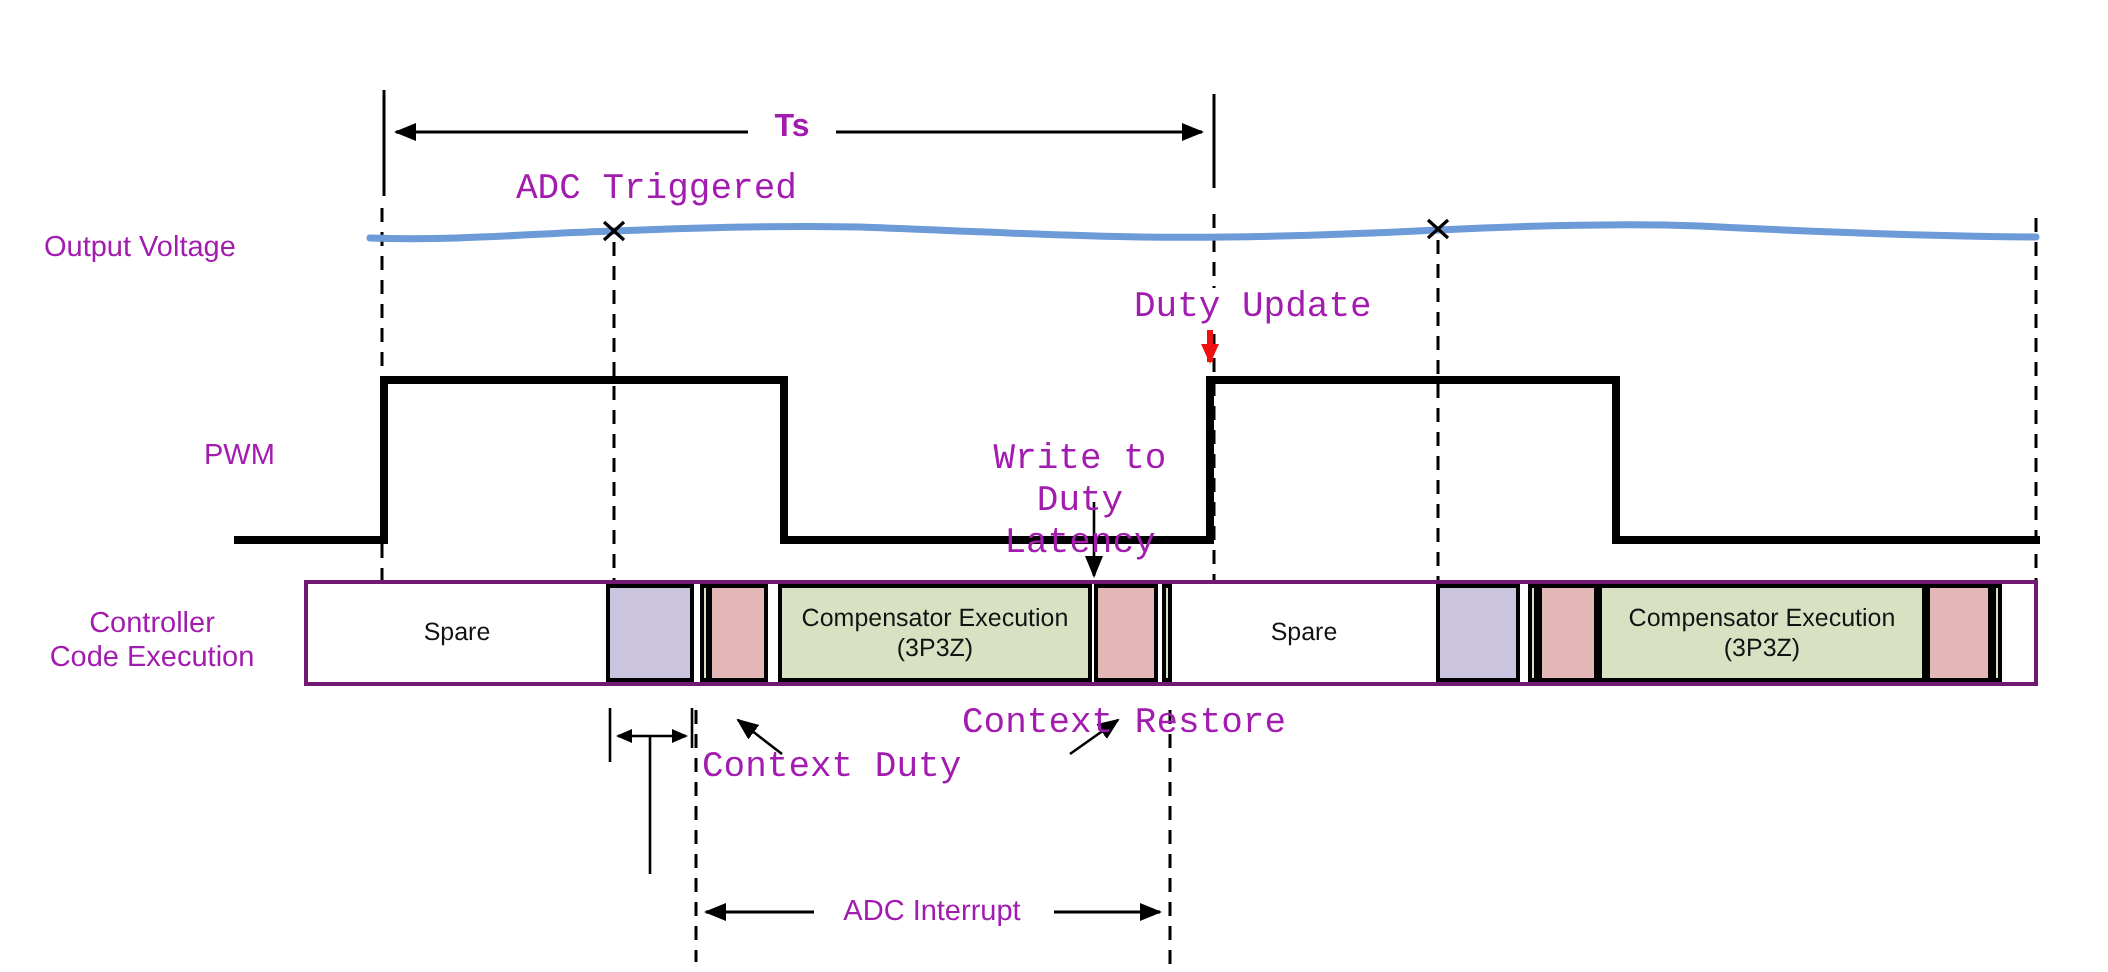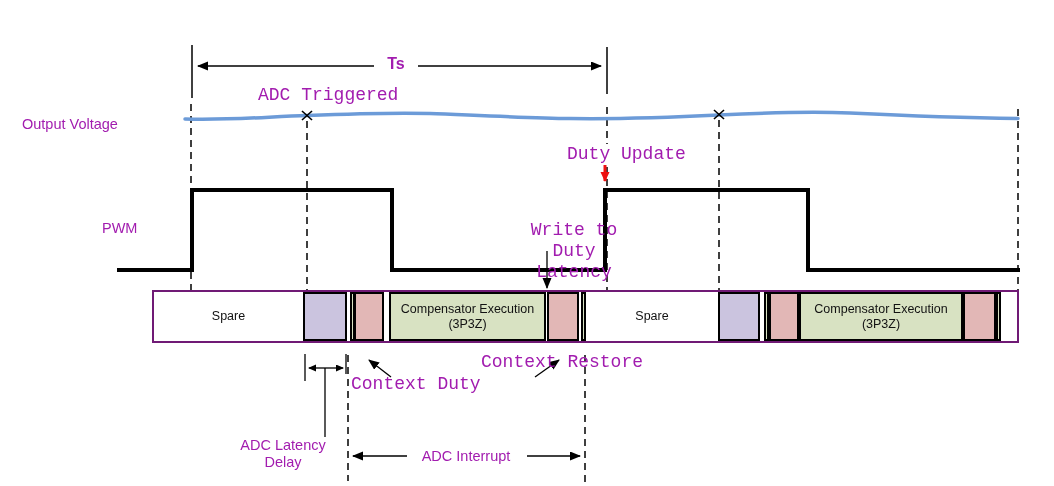--- a/index.html
+++ b/index.html
@@ -94,26 +94,28 @@
     <line class="hair" x1="325" y1="368" x2="343" y2="368" marker-end="url(#ahs)"></line>
     <line class="hair" x1="325" y1="368" x2="325" y2="437"></line>
 
     <line class="thin" x1="407" y1="456" x2="353" y2="456" marker-end="url(#ah)"></line>
     <line class="thin" x1="527" y1="456" x2="580" y2="456" marker-end="url(#ah)"></line>
   </svg>
 
   <div class="lbl s14" style="left:22px; top:116px;">Output Voltage</div>
   <div class="lbl s14" style="left:62px; top:220px;margin-left:40px;">PWM</div>
   <div class="lbl s14 center" style="left:4px; top:304px; width:144px;">
+    <div>Controller</div>
+    <div>Code Execution</div>
   </div>
 
   <div class="lbl bold center bg" style="left:374px; top:55px; width:40px; font-size:16px;">Ts</div>
   <div class="lbl s12" style="left:258px; top:85px;">ADC Triggered</div>
   <div class="lbl s12 bg" style="left:565px; top:144px;">Duty Update</div>
-  <div class="lbl s12 center" style="left:524px; top:220px; width:100px;">
+  <div class="lbl s12 center" style="left:490px; top:220px; width:100px;">
     <div>Write to Duty</div>
     <div>Latency</div>
   </div>
   <div class="lbl s12" style="left:351px; top:374px;">Context Duty</div>
   <div class="lbl s12" style="left:481px; top:352px;">Context Restore</div>
 
   <div id="exec-bar">
 
     <div class="seg purple" style="left:149px; width:44px;"></div>
     <div class="seg green" style="left:196px; width:5px;"></div>
@@ -138,21 +140,17 @@
     </div>
     <div class="bar-label" style="left:432px; width:132px;">
       <div>Spare</div>
     </div>
     <div class="bar-label" style="left:645px; width:164px;">
       <div>Compensator Execution</div>
       <div>(3P3Z)</div>
     </div>
   </div>
 
-  <div class="lbl s14 center" style="left:226px; top:437px; width:114px;">
-    <div>ADC Latency</div>
-    <div>Delay</div>
-  </div>
   <div class="lbl s14 center" style="left:393px; top:448px; width:146px;">
     <div>ADC Interrupt</div>
   </div>
 
 </div>
 
 </body></html>

